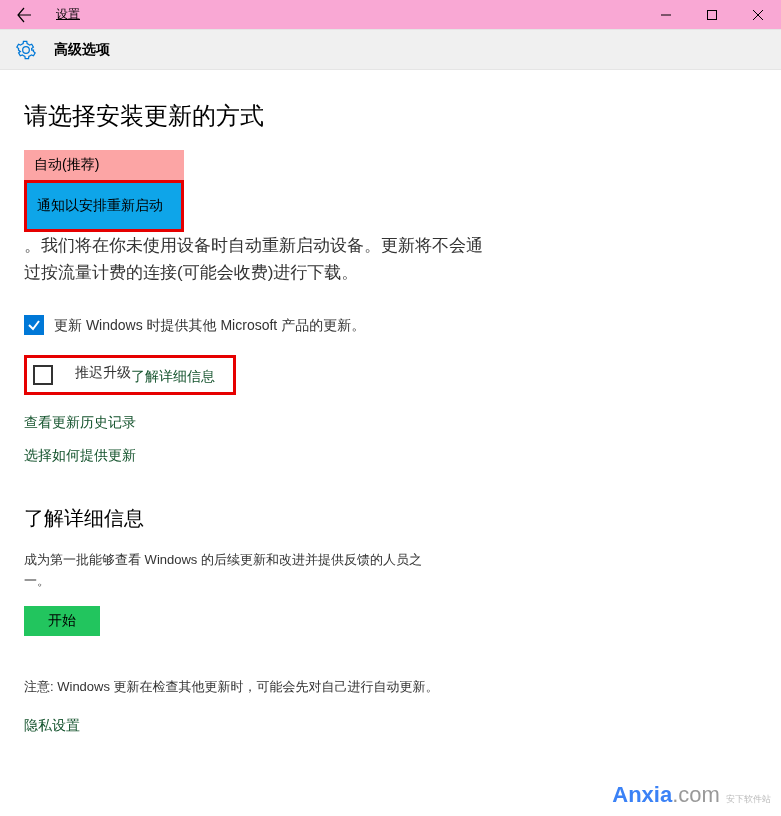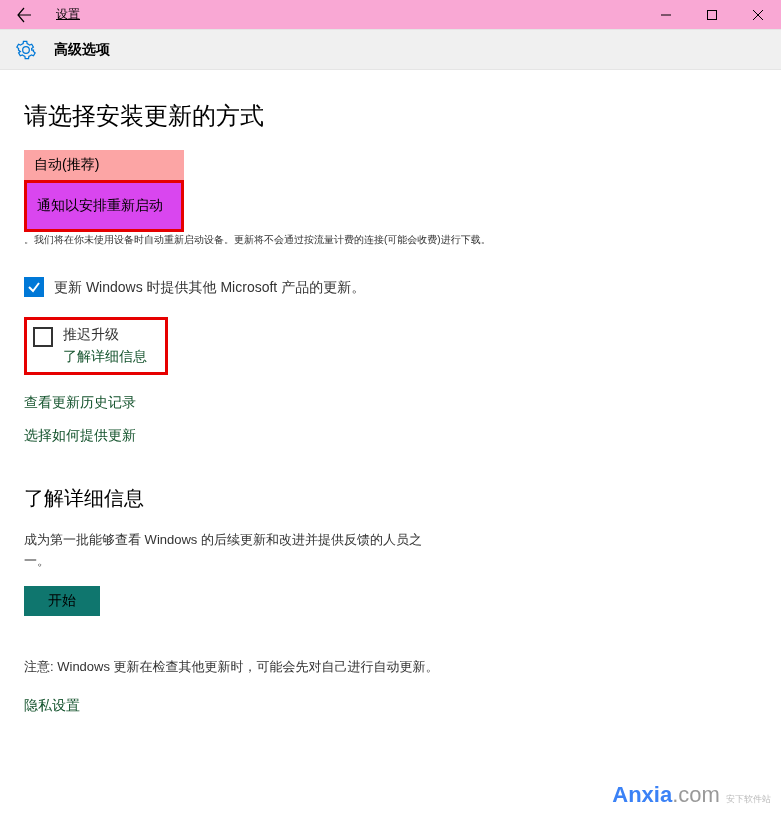--- a/index.html
+++ b/index.html
@@ -15,40 +15,40 @@
 
 .header { height: 40px; background: #f0f0f0; display: flex; align-items: center; padding-left: 16px; border-bottom: 1px solid #e5e5e5; }
 .gear { width: 20px; height: 20px; margin-right: 18px; }
 .header-title { font-size: 14px; font-weight: bold; }
 
 .content { padding: 30px 24px 0 24px; }
 .h1 { font-size: 24px; font-weight: 300; margin-bottom: 18px; }
 
 .dropdown { position: relative; width: 160px; margin-bottom: 8px; }
 .dd-selected { background: #fca5a5; padding: 6px 10px; font-size: 14px; cursor: pointer; }
-.dd-option { position: absolute; top: 100%; left: 0; width: 160px; padding: 14px 10px; font-size: 14px; background: #d946ef; border: 3px solid #e60000; z-index: 2; cursor: pointer; }
+.dd-option { position: absolute; top: 100%; left: 0; width: 160px; padding: 14px 10px; font-size: 14px; background: #0ea5e9; border: 3px solid #e60000; z-index: 2; cursor: pointer; }
 
-.desc { font-size: 10px; color: #333; line-height: 1.6; max-width: 470px; margin-top: 52px; margin-bottom: 28px; }
+.desc { font-size: 17px; color: #333; line-height: 1.6; max-width: 470px; margin-top: 52px; margin-bottom: 28px; }
 
 .check-row { display: flex; align-items: flex-end; margin-bottom: 20px; }
 .cb { flex: 0 0 20px; height: 20px; margin-right: 10px; margin-top: 1px; }
 .cb.checked { background: #0078d7; display: flex; align-items: center; justify-content: center; }
 .cb.checked svg { width: 14px; height: 14px; }
 .cb.empty { border: 2px solid #333; background: #fff; }
 .check-label { font-size: 14px; color: #333; }
 
 .defer-box { border: 3px solid #e60000; padding: 6px 18px 6px 6px; display: inline-flex; margin-bottom: 18px; }
-.defer-content { display: flex; flex-direction: column; }
+.defer-content { display: flex; flex-direction: row; margin-left: 12px; }
 
 .link { color: #14532d; font-size: 14px; cursor: pointer; display: inline-block; margin-bottom: 14px; }
 
 .h2 { font-size: 20px; font-weight: 400; margin-top: 26px; margin-bottom: 18px; }
 .insider-desc { font-size: 13px; color: #333; line-height: 1.6; max-width: 420px; margin-bottom: 14px; }
 
-.btn-start { background: #0f766e; border: none; padding: 6px 24px; font-size: 14px; cursor: pointer; margin-bottom: 40px; }
+.btn-start { background: #22c55e; border: none; padding: 6px 24px; font-size: 14px; cursor: pointer; margin-bottom: 40px; }
 
 .note { font-size: 13px; color: #333; line-height: 1.7; max-width: 440px; margin-bottom: 18px; }
 
 .watermark { position: absolute; right: 10px; bottom: 8px; font-size: 22px; }
 .watermark .a1 { color: #3b82f6; font-weight: bold; }
 .watermark .a2 { color: #999; }
 .watermark .sub { font-size: 9px; color: #bbb; }
 </style>
 </head>
 <body>

